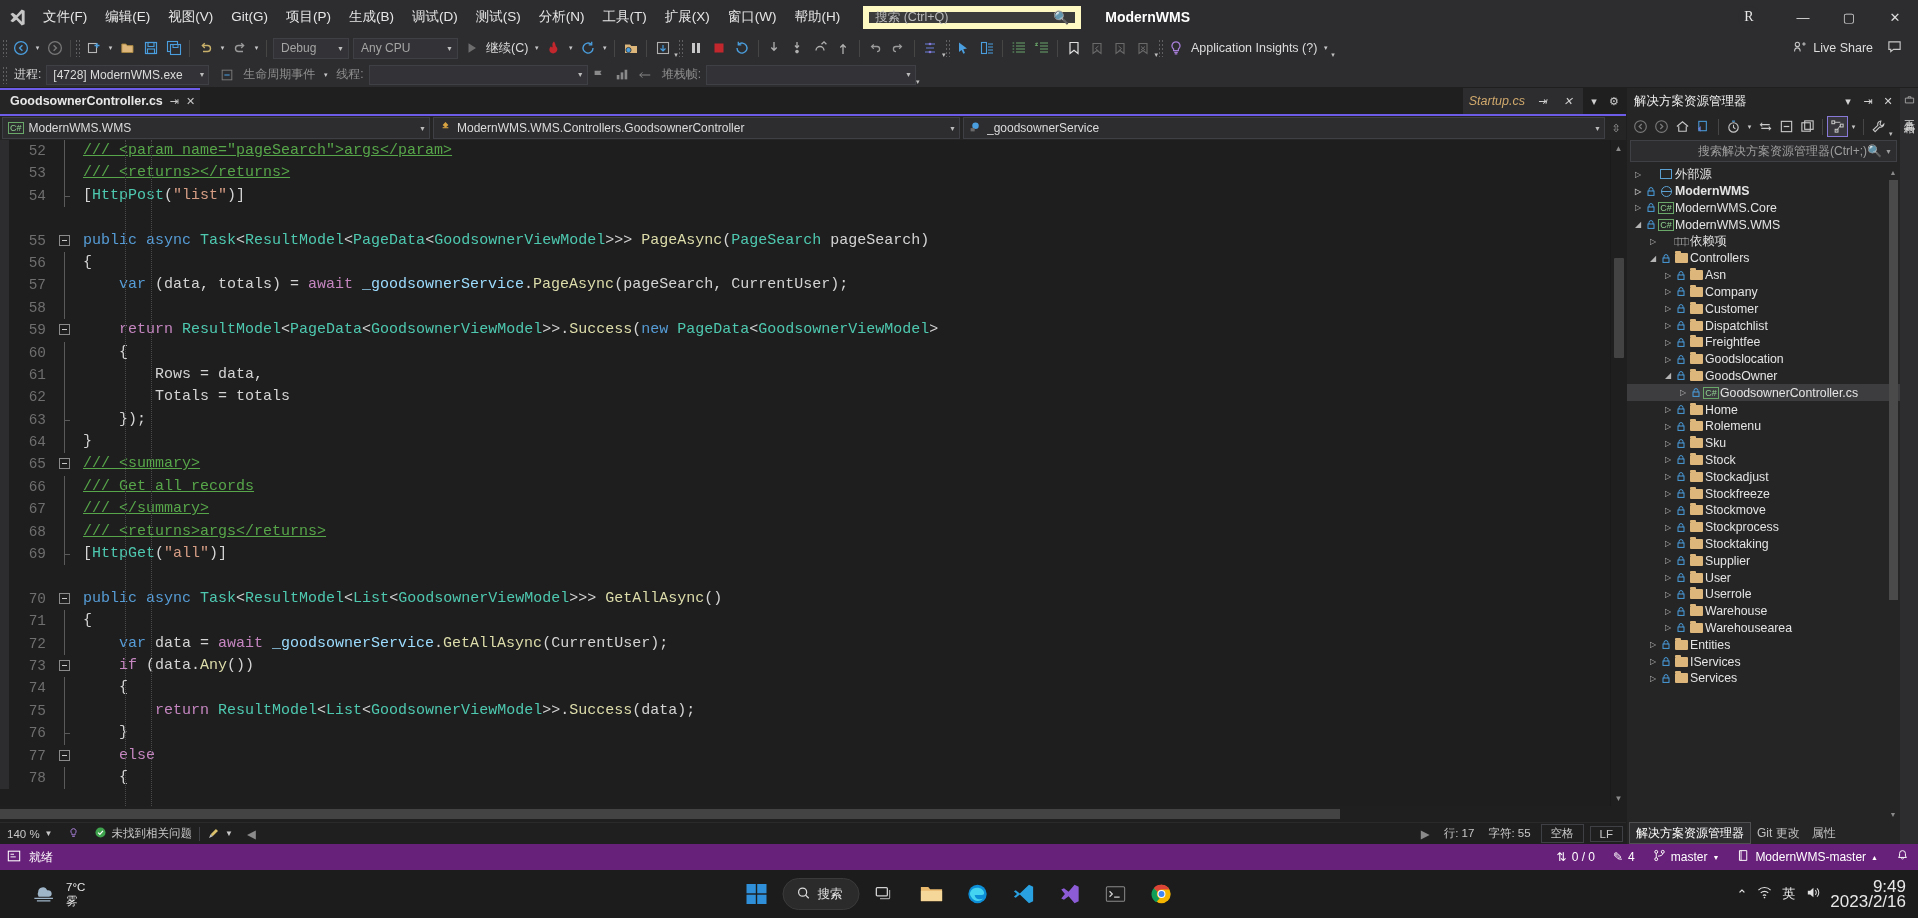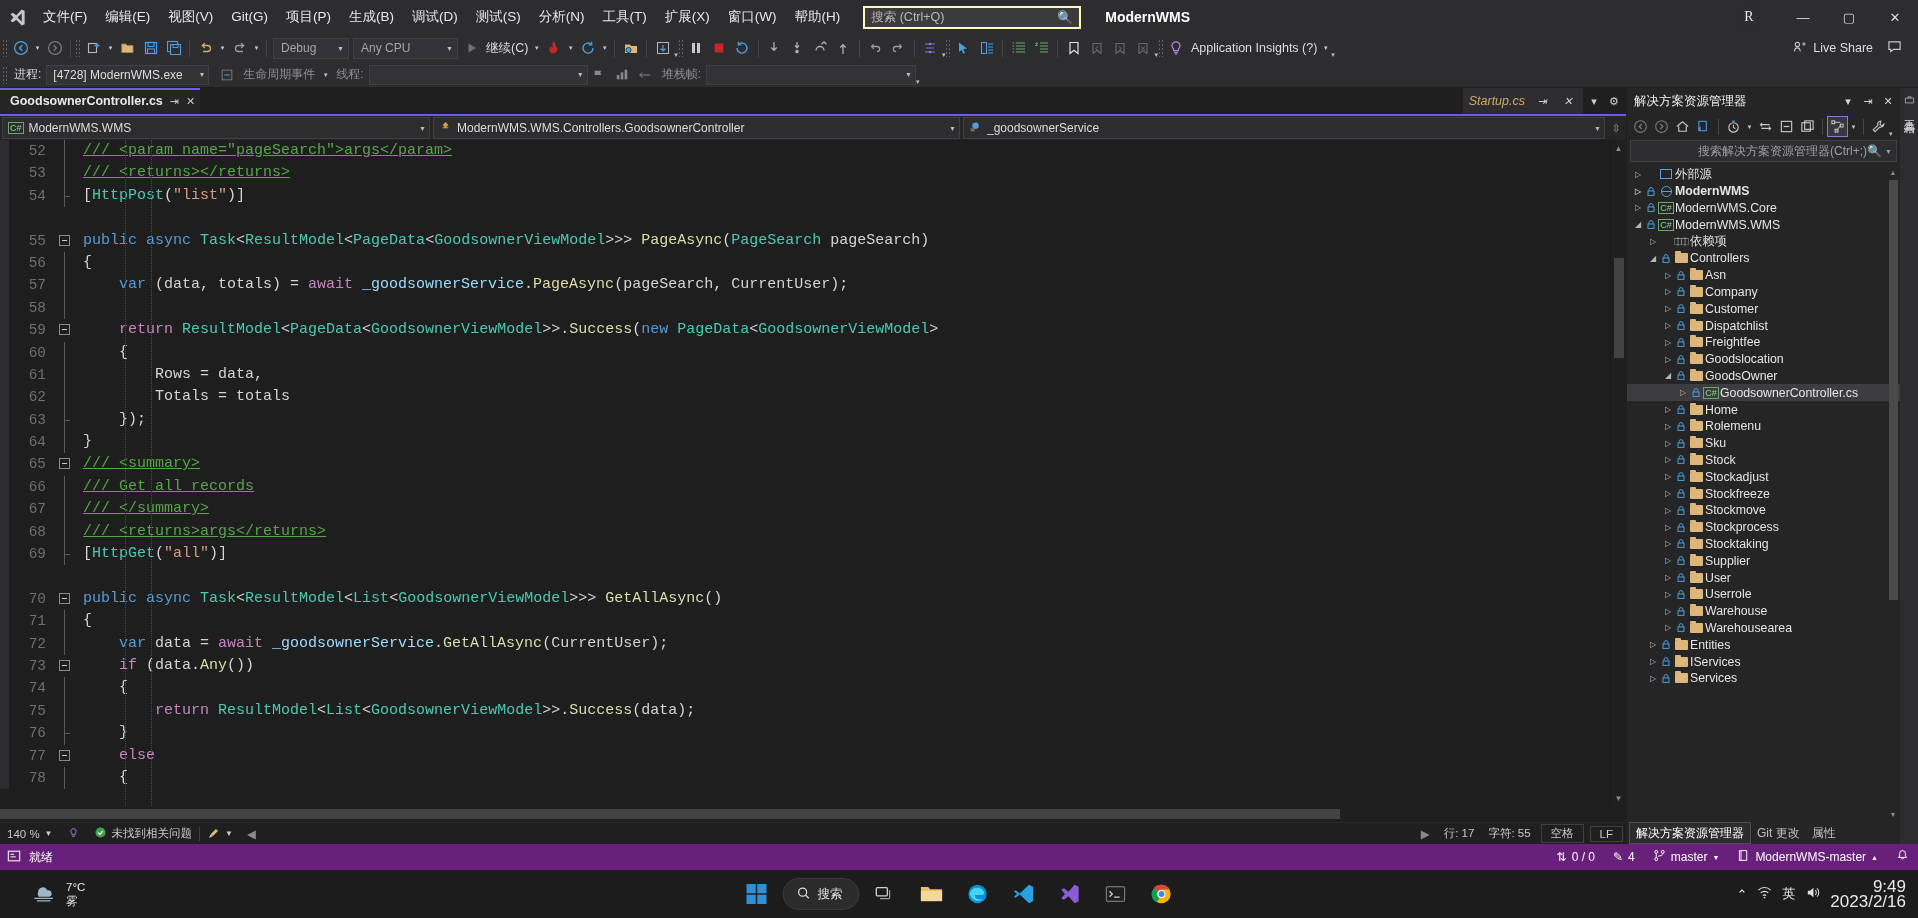--- a/index.html
+++ b/index.html
@@ -19,21 +19,21 @@
   }
   .vs-logo { width: 34px; height: 34px; display:flex; align-items:center; justify-content:center; }
   .vs-logo svg { width: 19px; height: 19px; }
   .menu { display: flex; align-items: center; height: 34px; }
   .menu-item {
     padding: 0 9px; height: 24px; line-height: 24px; font-size: 13.5px; color: #e6e6e6;
     cursor: default; white-space: nowrap;
   }
   .title-search {
     margin-left: 14px; width: 218px; height: 23px; background: #3b3b3c;
-    border: 2px solid #fef9c3; display: flex; align-items: center;
+    border: 6px solid #fef9c3; display: flex; align-items: center;
     font-size: 12.5px; color: #b9b9b9; padding: 0 6px; position: relative;
   }
   .title-search .ts-text { flex: 1; }
   .title-search .ts-icon { font-size: 13px; color:#d0d0d0; }
   .app-name {
     margin-left: 24px; font-size: 14px; font-weight: bold; color: #ffffff;
   }
   .tb-right { margin-left: auto; display: flex; align-items: center; height: 34px; }
   .avatar-r {
     width: 22px; height: 22px; border-radius: 50%; background: #2d2d30; color: #e8e8e8;

